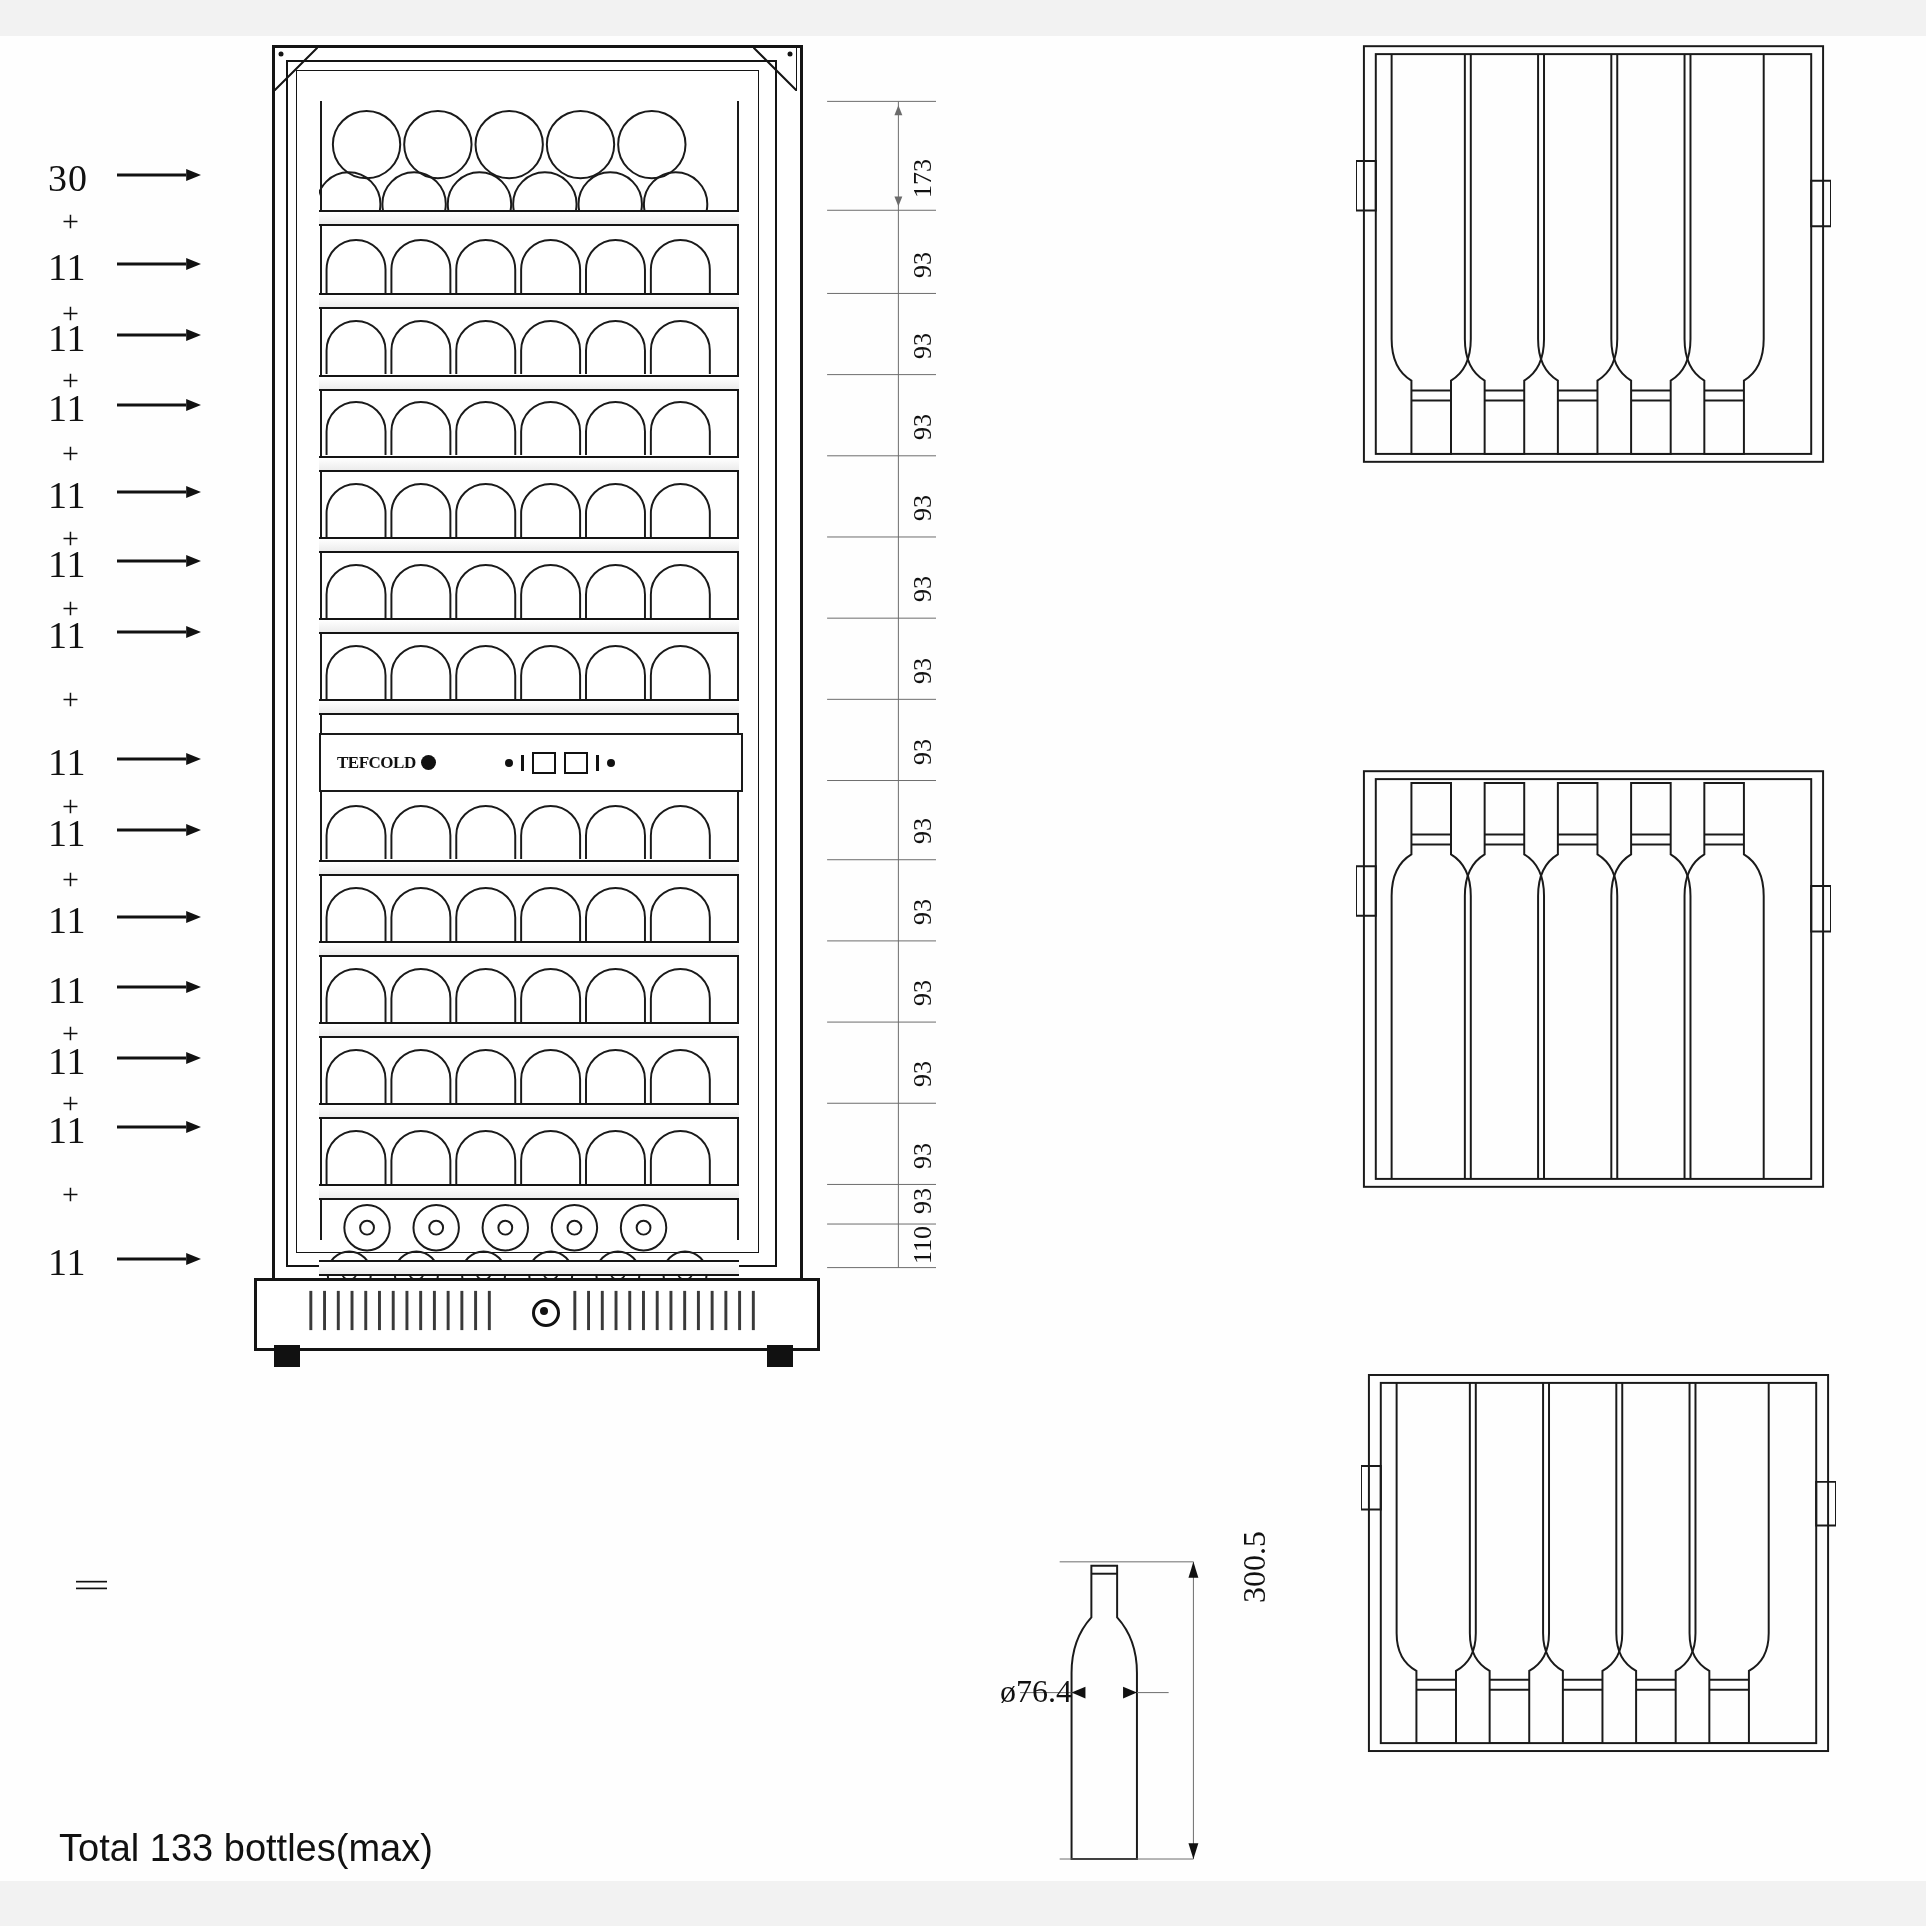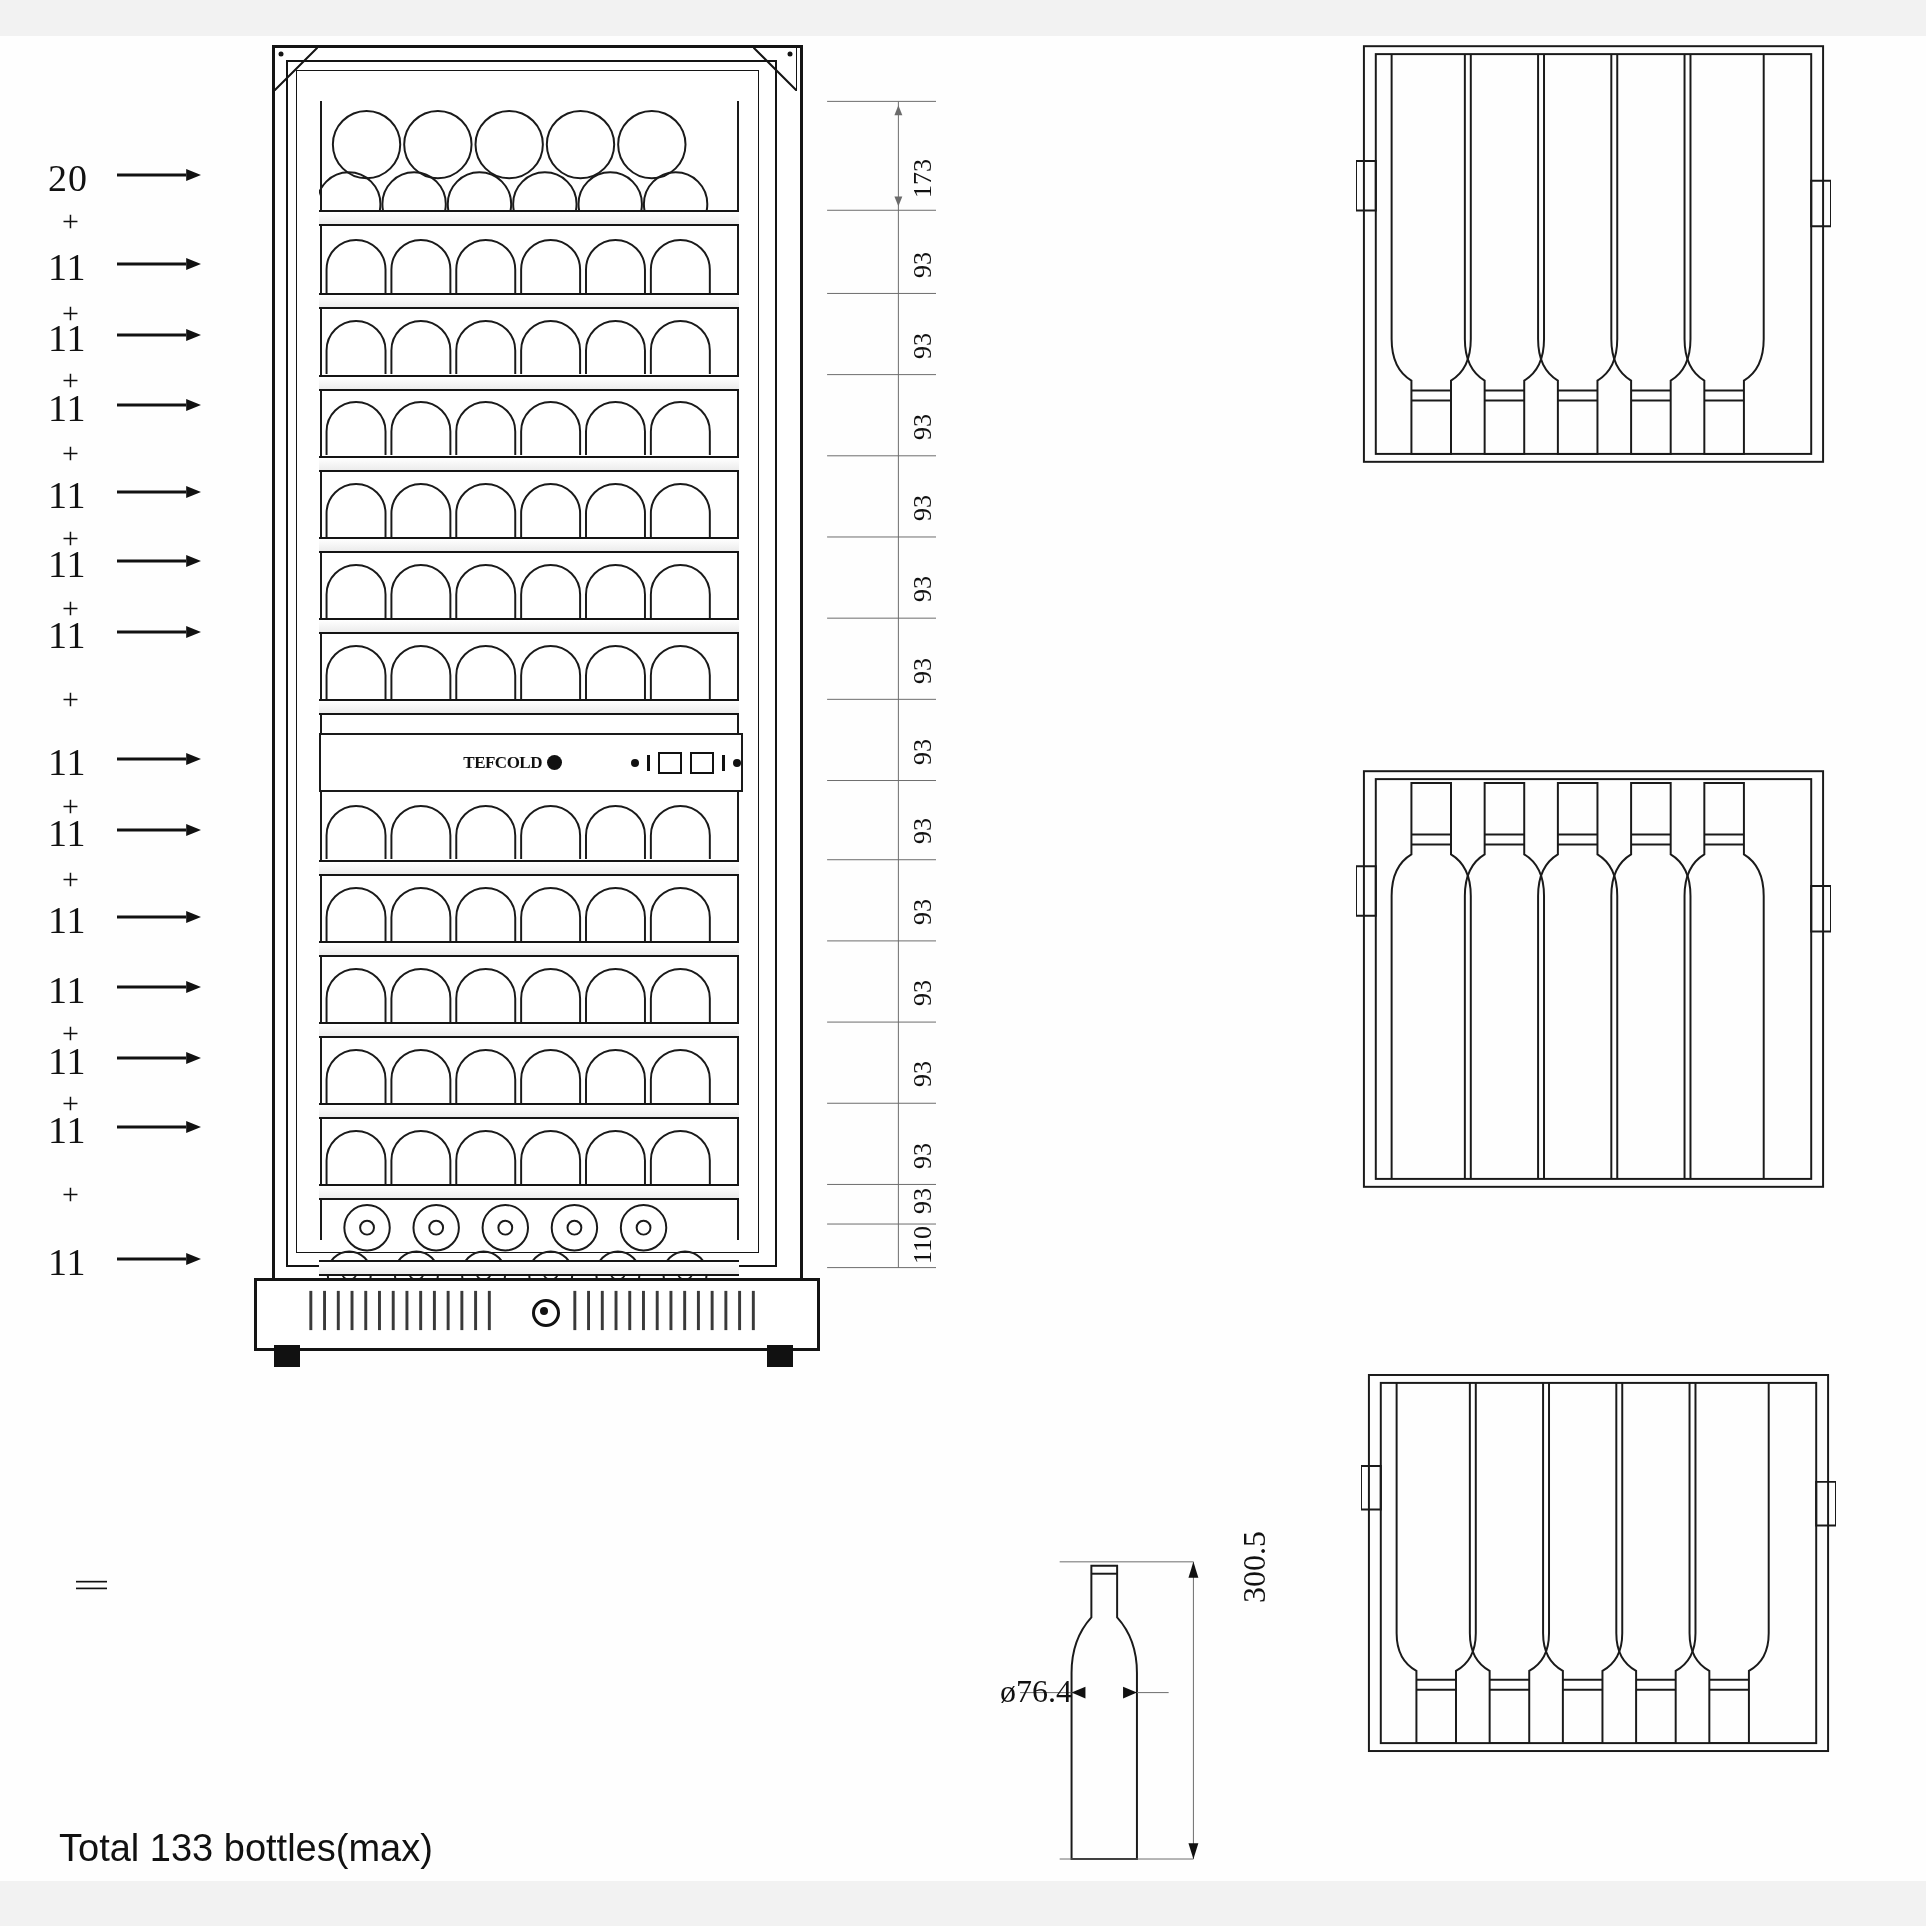--- a/index.html
+++ b/index.html
@@ -131,21 +131,21 @@
 </head>
 <body>
 
 <div class="sheet">
   <div class="edge-top"></div>
   <div class="edge-bottom"></div>
 
   <div class="counts">
 
     <div>
-      <span class="cnum" style="left:8px; top:10px;">20</span>
+      <span class="cnum" style="left:8px; top:10px;">30</span>
       <span class="carrow" style="left:77px; top:18px;">
         <svg width="84" height="16" viewBox="0 0 85 16">
             <line x1="0" y1="8" x2="70" y2="8" stroke="#111" stroke-width="3"></line>
             <polygon points="70,2 85,8 70,14" fill="#111"></polygon>
           </svg>
       </span>
       <span class="cplus" style="left:22px; top:57px;">+</span>
     </div>
 
     <div>
@@ -409,21 +409,21 @@
             <path d="M72 58 V34 A30 30 0 0 1 132 34 V58"></path>
         <path d="M138 58 V34 A30 30 0 0 1 198 34 V58"></path>
             <path d="M204 58 V34 A30 30 0 0 1 264 34 V58"></path>
         <path d="M270 58 V34 A30 30 0 0 1 330 34 V58"></path>
             <path d="M336 58 V34 A30 30 0 0 1 396 34 V58"></path>
       </g>
         </svg>
     </div>
     <div class="shelf-plate" style="top:659px;"></div>
 
-    <div class="panel" style="top:693px;justify-content:flex-end;">
+    <div class="panel" style="top:693px;">
       <span class="brand">TEFCOLD</span>
       <span class="brand-dot"></span>
       <span class="ctrl-icons">
         <span class="ci dots"></span>
         <span class="ci line"></span>
         <span class="ci"></span>
         <span class="ci"></span>
         <span class="ci line"></span>
         <span class="ci dots"></span>
       </span>

